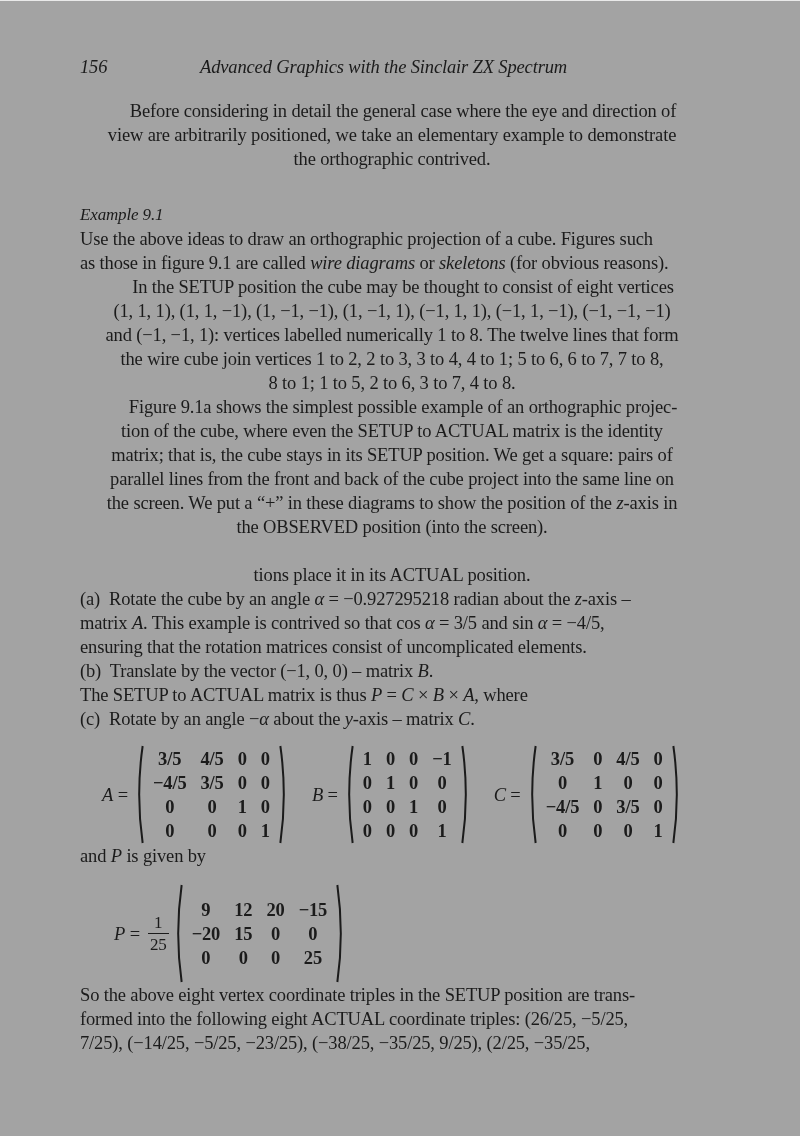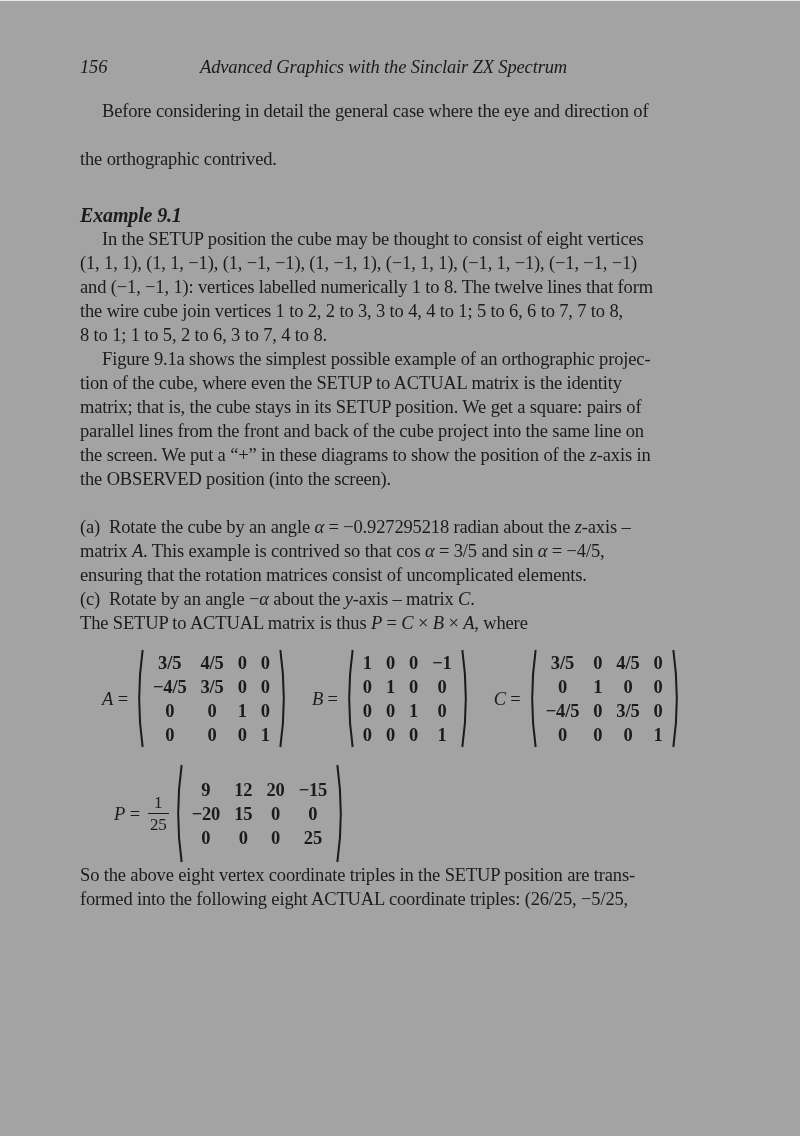--- a/index.html
+++ b/index.html
@@ -15,26 +15,26 @@
     font-size: 18.5px;
     line-height: 24px;
     letter-spacing: -0.15px;
     color: #1b1b1b;
     overflow: hidden;
   }
   .header { display: flex; margin-bottom: 20px; }
   .pagenum { font-style: italic; width: 120px; flex: 0 0 auto; }
   .runtitle { font-style: italic; }
   p.para { margin: 0; white-space: nowrap; }
-  p.indent { text-indent: 22px; }
+  p.indent { text-indent: 22px; text-align: center; }
   .exheading {
     margin: 32px 0 0 0;
-    font-size: 20px;
+    font-size: 17px;
     line-height: 24px;
-    font-weight: bold;
+    font-weight: normal;
     font-style: italic;
   }
   .gap-list   { margin-top: 13px; }
   .gap-setup  { margin-top: 12px; }
   .gap-given  { margin-top: 14px; }
   .gap-close  { margin-top: 20px; }
   .mxrow {
     display: flex;
     align-items: center;
     margin-top: 14px;
@@ -68,33 +68,35 @@
 </head>
 <body>
 
 <div class="page">
 
   <div class="header">
     <span class="pagenum">156</span>
     <span class="runtitle">Advanced Graphics with the Sinclair ZX Spectrum</span>
   </div>
 
-  <p class="para indent"><span>Before considering in detail the general case where the eye and direction of</span><br><br><span>the orthographic contrived.</span></p>
+  <p class="para indent"><span>Before considering in detail the general case where the eye and direction of</span><br><span>view are arbitrarily positioned, we take an elementary example to demonstrate</span><br><span>the orthographic contrived.</span></p>
 
   <h3 class="exheading"><i>Example 9.1</i></h3>
 
+  <p class="para"><span>Use the above ideas to draw an orthographic projection of a cube. Figures such</span><br><span>as those in figure 9.1 are called </span><i>wire diagrams</i><span> or </span><i>skeletons</i><span> (for obvious reasons).</span></p>
   <p class="para indent"><span>In the SETUP position the cube may be thought to consist of eight vertices</span><br><span>(1, 1, 1), (1, 1, −1), (1, −1, −1), (1, −1, 1), (−1, 1, 1), (−1, 1, −1), (−1, −1, −1)</span><br><span>and (−1, −1, 1): vertices labelled numerically 1 to 8. The twelve lines that form</span><br><span>the wire cube join vertices 1 to 2, 2 to 3, 3 to 4, 4 to 1; 5 to 6, 6 to 7, 7 to 8,</span><br><span>8 to 1; 1 to 5, 2 to 6, 3 to 7, 4 to 8.</span></p>
   <p class="para indent"><span>Figure 9.1a shows the simplest possible example of an orthographic projec-</span><br><span>tion of the cube, where even the SETUP to ACTUAL matrix is the identity</span><br><span>matrix; that is, the cube stays in its SETUP position. We get a square: pairs of</span><br><span>parallel lines from the front and back of the cube project into the same line on</span><br><span>the screen. We put a “+” in these diagrams to show the position of the </span><i>z</i><span>-axis in</span><br><span>the OBSERVED position (into the screen).</span></p>
-  <p class="para indent"><br></p>
+  <p class="para indent"><br><span>tions place it in its ACTUAL position.</span></p>
 
   <p class="para gap-list"><span>(a)&nbsp; Rotate the cube by an angle </span><i>α</i><span> = −0.927295218 radian about the </span><i>z</i><span>-axis –</span><br><span>matrix </span><i>A</i><span>. This example is contrived so that cos </span><i>α</i><span> = 3/5 and sin </span><i>α</i><span> = −4/5,</span><br><span>ensuring that the rotation matrices consist of uncomplicated elements.</span></p>
+  <p class="para"><span>(b)&nbsp; Translate by the vector (−1, 0, 0) – matrix </span><i>B</i><span>.</span></p>
+  <p class="para gap-setup"><span>The SETUP to ACTUAL matrix is thus </span><i>P</i><span> = </span><i>C</i><span> × </span><i>B</i><span> × </span><i>A</i><span>, where</span></p>
+
   <p class="para"><span>(c)&nbsp; Rotate by an angle −</span><i>α</i><span> about the </span><i>y</i><span>-axis – matrix </span><i>C</i><span>.</span></p>
 
-  <p class="para gap-setup"><span>The SETUP to ACTUAL matrix is thus </span><i>P</i><span> = </span><i>C</i><span> × </span><i>B</i><span> × </span><i>A</i><span>, where</span></p>
-
   <div class="mxrow">
 
     <span class="mx">
       <span class="mx-label"><i>A</i><span> =</span></span>
       <svg class="paren paren-l" viewBox="0 0 10 100" preserveAspectRatio="none">
           <path d="M 8.5 1 Q 0.8 50 8.5 99" fill="none" stroke="#1b1b1b" stroke-width="2" vector-effect="non-scaling-stroke"></path>
         </svg>
       <span class="mx-body">
           <span class="mx-row">
             <span class="mx-cell">3/5</span>
@@ -193,20 +195,21 @@
             <span class="mx-cell">1</span>
           </span>
         </span>
       <svg class="paren paren-r" viewBox="0 0 10 100" preserveAspectRatio="none">
           <path d="M 1.5 1 Q 9.2 50 1.5 99" fill="none" stroke="#1b1b1b" stroke-width="2" vector-effect="non-scaling-stroke"></path>
         </svg>
     </span>
 
   </div>
 
+  <p class="para gap-given"><span>and </span><i>P</i><span> is given by</span></p>
 
   <div class="mxrow mxrow-p">
     <span class="mx">
       <span class="mx-label"><i>P</i><span> =</span></span>
       <span class="frac">
         <span class="frac-num">1</span>
         <span class="frac-den">25</span>
       </span>
       <svg class="paren paren-l" viewBox="0 0 10 100" preserveAspectRatio="none">
           <path d="M 8.5 1 Q 0.8 50 8.5 99" fill="none" stroke="#1b1b1b" stroke-width="2" vector-effect="non-scaling-stroke"></path>
@@ -230,15 +233,15 @@
             <span class="mx-cell">0</span>
             <span class="mx-cell">25</span>
           </span>
         </span>
       <svg class="paren paren-r" viewBox="0 0 10 100" preserveAspectRatio="none">
           <path d="M 1.5 1 Q 9.2 50 1.5 99" fill="none" stroke="#1b1b1b" stroke-width="2" vector-effect="non-scaling-stroke"></path>
         </svg>
     </span>
   </div>
 
-  <p class="para gap-close"><span>So the above eight vertex coordinate triples in the SETUP position are trans-</span><br><span>formed into the following eight ACTUAL coordinate triples: (26/25, −5/25,</span><br></p>
+  <p class="para gap-close"><span>So the above eight vertex coordinate triples in the SETUP position are trans-</span><br><span>formed into the following eight ACTUAL coordinate triples: (26/25, −5/25,</span><br><span>7/25), (−14/25, −5/25, −23/25), (−38/25, −35/25, 9/25), (2/25, −35/25,</span></p>
 
 </div>
 
 </body></html>

